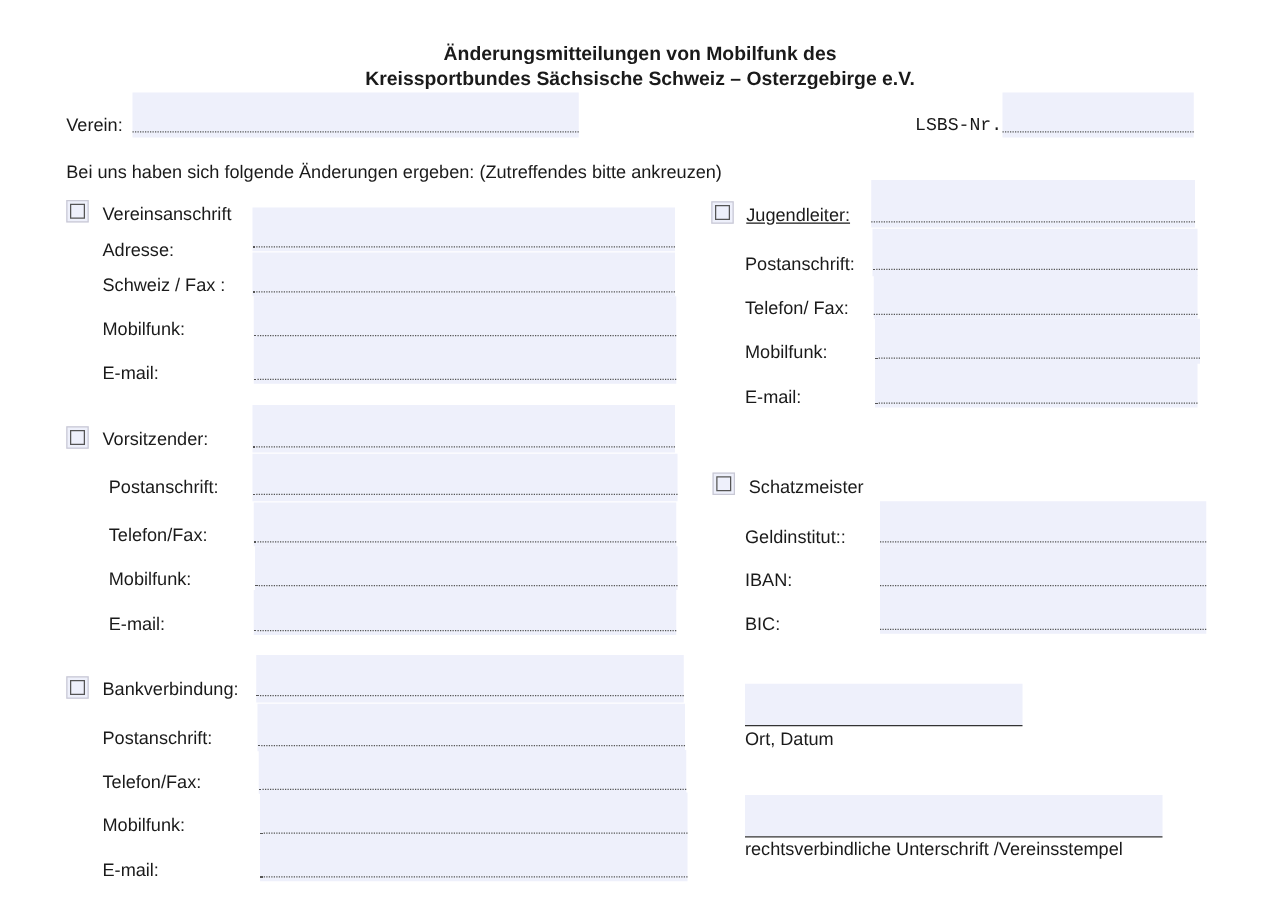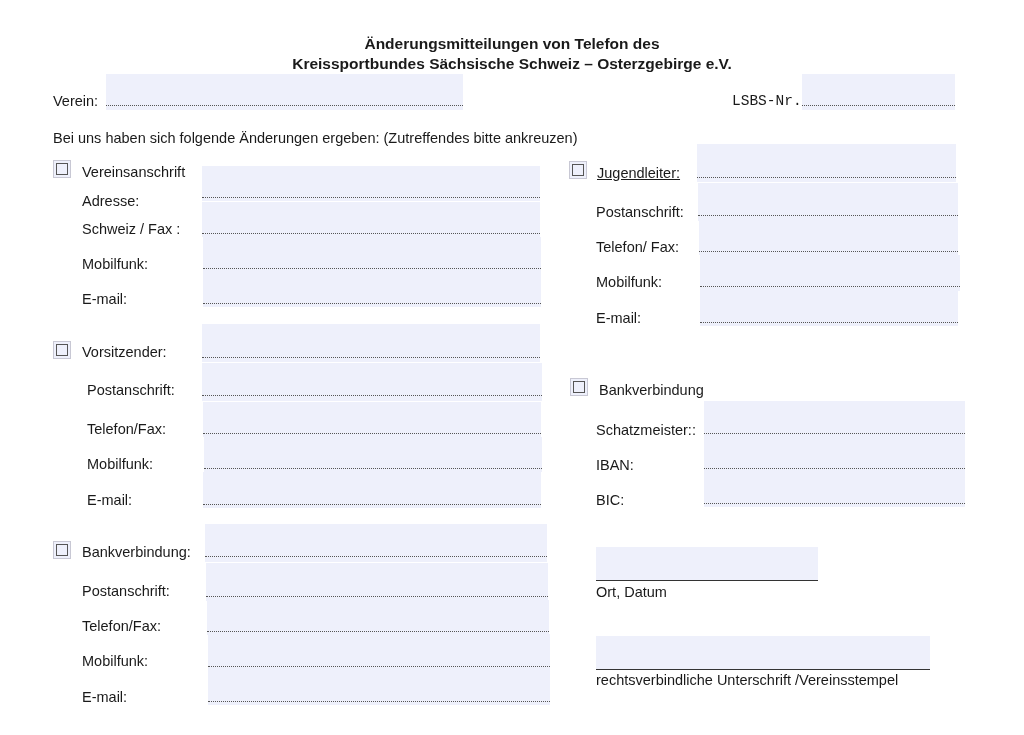--- a/index.html
+++ b/index.html
@@ -9,21 +9,21 @@
   .lbl { position: absolute; white-space: nowrap; line-height: 18px; }
   .fld { position: absolute; background: #eef0fb; }
   .dots { position: absolute; border-bottom: 1.3px dotted #555; height: 0; }
   .cb { position: absolute; width: 18px; height: 18px; border: 1px solid #c8c8d4; background: #eef0fb; box-sizing: border-box; }
   .cb::after { content: ""; position: absolute; left: 2px; top: 2px; width: 12px; height: 12px; border: 1px solid #555; box-sizing: border-box; background: #eef0fb; }
   .line { position: absolute; height: 0; border-bottom: 1px solid #333; }
 </style>
 </head>
 <body>
 
-<div class="title" style="top:34px;">Änderungsmitteilungen von Telefon  des</div>
+<div class="title" style="top:34px;">Änderungsmitteilungen von Mobilfunk  des</div>
 <div class="title" style="top:54px;">Kreissportbundes Sächsische Schweiz – Osterzgebirge e.V.</div>
 
 <span class="lbl" style="left:53px; top:92px;">Verein:</span>
 <div class="fld" style="left:106px; top:74px; width:357px; height:36px;"></div>
 <div class="dots" style="left:106px; top:105px; width:357px;"></div>
 
 <span class="lbl" style="left:732px; top:92px;font-family:Liberation Mono, monospace;">LSBS-Nr.</span>
 <div class="fld" style="left:802px; top:74px; width:153px; height:36px;"></div>
 <div class="dots" style="left:802px; top:105px; width:153px;"></div>
 
@@ -105,23 +105,23 @@
 
 <span class="lbl" style="left:596px; top:273px;">Mobilfunk:</span>
 <div class="fld" style="left:700px; top:255px; width:260px; height:36px;"></div>
 <div class="dots" style="left:700px; top:286px; width:260px;"></div>
 
 <span class="lbl" style="left:596px; top:309px;">E-mail:</span>
 <div class="fld" style="left:700px; top:290px; width:258px; height:36px;"></div>
 <div class="dots" style="left:700px; top:322px; width:258px;"></div>
 
 <div class="cb" style="left:570px; top:378px;"></div>
-<span class="lbl" style="left:599px; top:381px;">Bankverbindung</span>
+<span class="lbl" style="left:599px; top:381px;">Schatzmeister</span>
 
-<span class="lbl" style="left:596px; top:421px;">Schatzmeister::</span>
+<span class="lbl" style="left:596px; top:421px;">Geldinstitut::</span>
 <div class="fld" style="left:704px; top:401px; width:261px; height:36px;"></div>
 <div class="dots" style="left:704px; top:433px; width:261px;"></div>
 
 <span class="lbl" style="left:596px; top:456px;">IBAN:</span>
 <div class="fld" style="left:704px; top:437px; width:261px; height:35px;"></div>
 <div class="dots" style="left:704px; top:468px; width:261px;"></div>
 
 <span class="lbl" style="left:596px; top:491px;">BIC:</span>
 <div class="fld" style="left:704px; top:472px; width:261px; height:35px;"></div>
 <div class="dots" style="left:704px; top:503px; width:261px;"></div>

